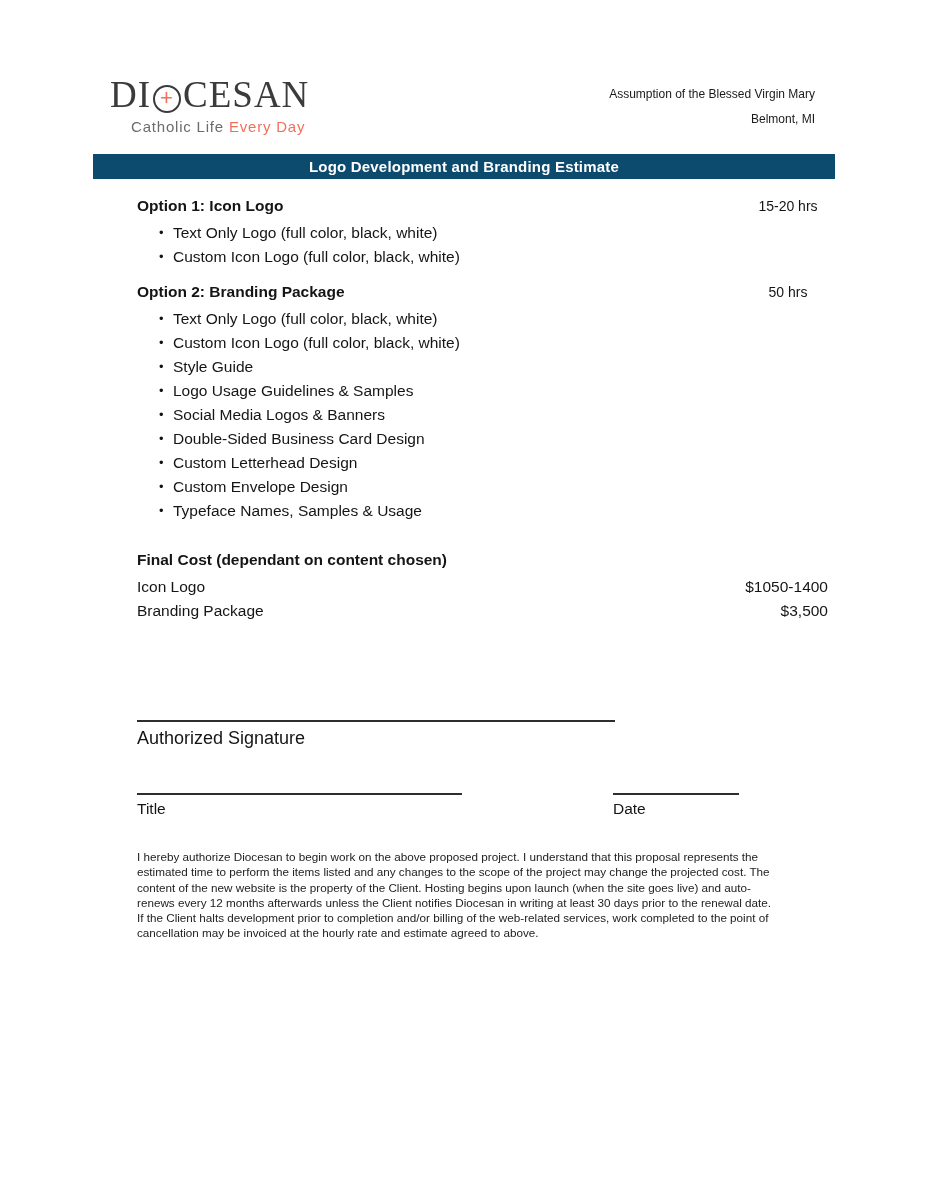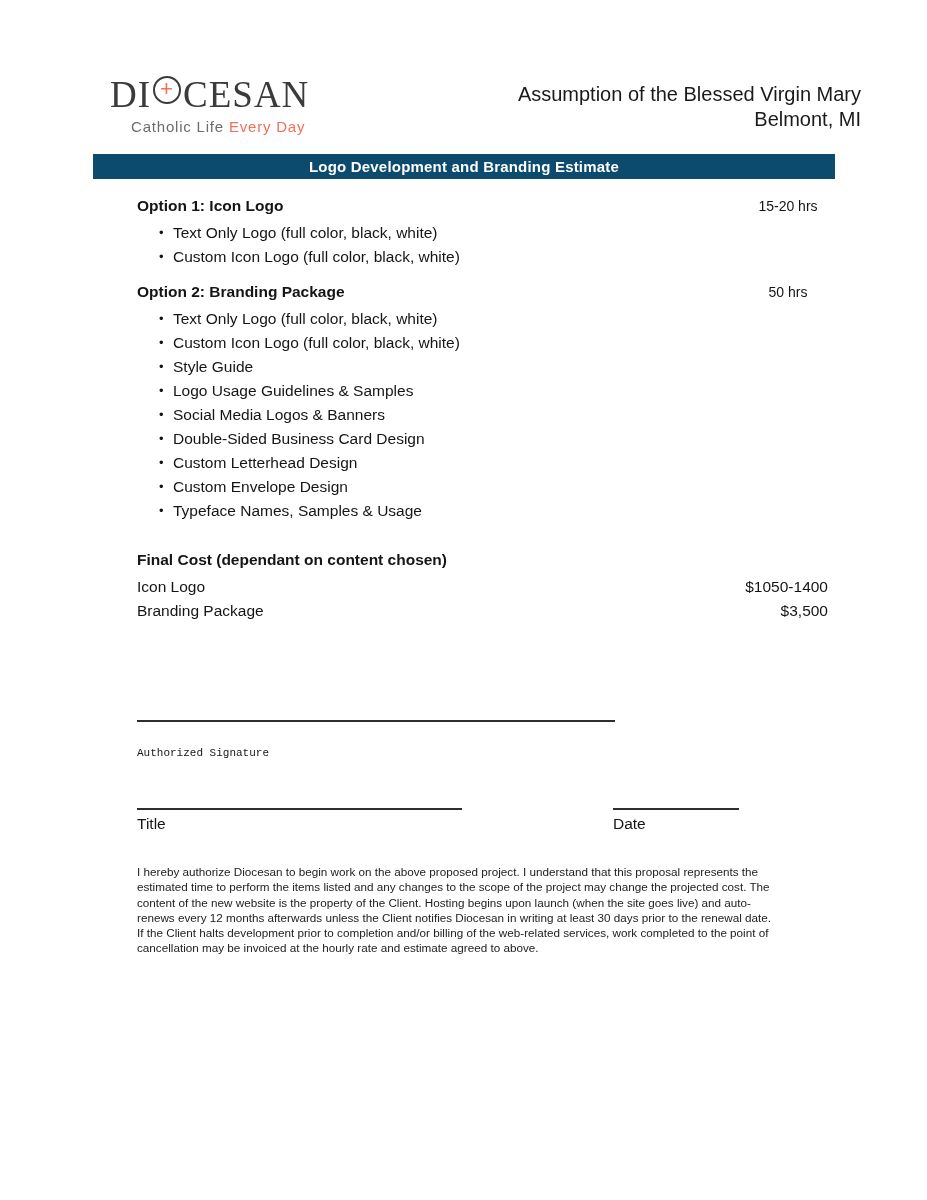--- a/index.html
+++ b/index.html
@@ -9,21 +9,21 @@
     margin:0 auto;
     background:#ffffff;
     font-family:"Liberation Sans", sans-serif;
     color:#151515;
     overflow:hidden;
   }
   
   .header { display:flex; align-items:flex-start; padding-top:76px; }
   .logo-block { margin-left:110px; }
   .wordmark {
-    display:flex; align-items:flex-start;
+    display:flex; align-items:flex-end;
     font-family:"Liberation Serif", serif;
     font-size:37px; line-height:1;
     letter-spacing:1px;
     color:#3b3b3d;
     font-weight:400;
   }
   .o-icon {
     box-sizing:border-box;
     width:28px; height:28px;
     border:2.5px solid #3b3b3d;
@@ -38,24 +38,24 @@
     margin-top:-2px;
   }
   .tagline {
     margin:5px 0 0 21px;
     font-size:15px; letter-spacing:0.8px;
     color:#6b6c6e;
     white-space:nowrap;
   }
   .tagline .accent { color:#f2705b; }
   .org {
-    margin-left:auto; margin-right:66px;
+    margin-left:auto; margin-right:112px;
     margin-top:6px;
     text-align:right;
-    font-size:20px; line-height:25px;
+    font-size:12px; line-height:25px;
     color:#1a1a1a;
   }
   
   .banner {
     margin:19px 0 0 93px;
     width:742px; height:25px;
     background:#0c4a6e;
     color:#ffffff;
     font-size:15px; font-weight:bold;
     line-height:25px; text-align:center;
@@ -92,21 +92,21 @@
   ul.cost-rows li {
     display:flex; justify-content:space-between;
     font-size:15.5px; line-height:24px;
   }
   
   .sig-line {
     margin-top:97px;
     width:478px; height:0;
     border-top:2px solid #2e2e2e;
   }
-  .sig-label { margin-top:22px; font-size:11px; line-height:18px;font-family:Liberation Mono, monospace; }
+  .sig-label { margin-top:7px; font-size:18px; line-height:18px; }
   .title-date-row { display:flex; margin-top:46px; }
   .line-title { width:325px; height:0; border-top:2px solid #2e2e2e; }
   .line-date  { width:126px; height:0; border-top:2px solid #2e2e2e; margin-left:151px; }
   .title-date-labels { display:flex; margin-top:5px; font-size:15.5px; line-height:18px; }
   .label-title { width:325px; }
   .label-date { margin-left:151px; }
   
   .legal {
     margin-top:31px;
     width:638px;

